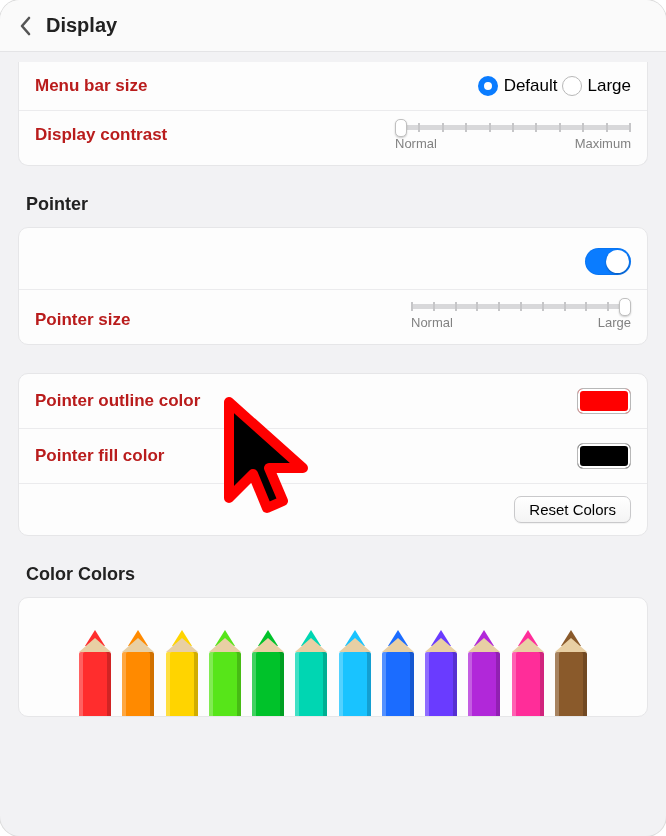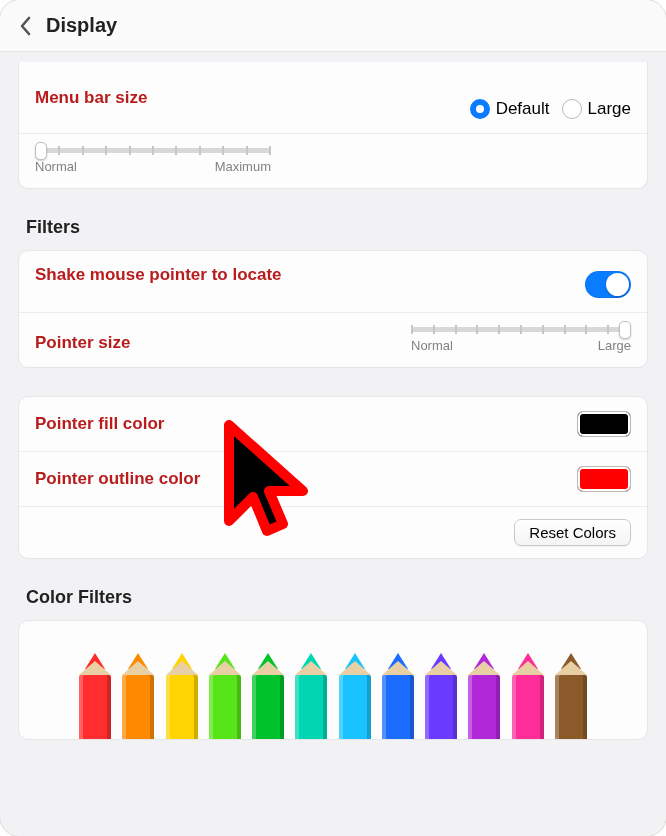--- a/index.html
+++ b/index.html
@@ -58,21 +58,21 @@
     .row:last-child { border-bottom: none; }
     .row-label { font-size: 17px; color: #b91c1c; font-weight: bold; }
     .row-sub { font-size: 14px; color: #898989; margin-top: 4px; }
     .section-title {
       font-size: 18px;
       font-weight: 700;
       color: #222;
       margin: 0 8px 12px 8px;
     }
     
-    .radio-group { display: flex; gap: 12px; align-items: flex-start; margin-top: 23px; }
+    .radio-group { display: flex; gap: 4px; align-items: flex-start; }
     .radio-item { display: flex; align-items: center; gap: 6px; font-size: 17px; }
     .radio-outer {
       width: 20px; height: 20px; border-radius: 50%;
       background: #fff; border: 1px solid #b8b8b8;
       display: flex; align-items: center; justify-content: center;
     }
     .radio-outer.selected { border: 6px solid #0a7cff; }
     
     .slider-wrap { width: 236px; }
     .slider-track {
@@ -202,20 +202,21 @@
             <div class="radio-outer selected"></div>
             <span>Default</span>
           </div>
           <div class="radio-item">
             <div class="radio-outer"></div>
             <span>Large</span>
           </div>
         </div>
       </div>
       <div class="row" style="align-items:flex-start;">
+        <div class="row-label">Display contrast</div>
         <div class="slider-wrap">
           <div class="slider-track">
             <div class="slider-ticks">
               <div class="tick"></div>
                 <div class="tick"></div>
                 <div class="tick"></div>
                 <div class="tick"></div>
                 <div class="tick"></div>
                 <div class="tick"></div>
                 <div class="tick"></div>
@@ -227,26 +228,25 @@
             <div class="slider-knob" style="left:0;"></div>
           </div>
           <div class="slider-labels">
             <span>Normal</span>
             <span>Maximum</span>
           </div>
         </div>
       </div>
     </div>
 
-    <div class="section-title">Filters</div>
+    <div class="section-title">Pointer</div>
 
     <div class="panel">
       <div class="row shake-row">
         <div>
-          <div class="row-label">Shake mouse pointer to locate</div>
         </div>
         <div class="toggle">
           <div class="knob"></div>
         </div>
       </div>
       <div class="row" style="align-items:flex-end;">
         <div class="row-label">Pointer size</div>
         <div class="slider-wrap" style="width:220px;">
           <div class="slider-track">
             <div class="slider-ticks">
@@ -267,38 +267,38 @@
           <div class="slider-labels">
             <span>Normal</span>
             <span>Large</span>
           </div>
         </div>
       </div>
     </div>
 
     <div class="panel panel-cursor">
       <div class="row">
+        <div class="row-label">Pointer outline color</div>
+        <div class="swatch red"></div>
+      </div>
+      <div class="row">
         <div class="row-label">Pointer fill color</div>
         <div class="swatch black"></div>
-      </div>
-      <div class="row">
-        <div class="row-label">Pointer outline color</div>
-        <div class="swatch red"></div>
       </div>
       <div class="reset-row">
         <button class="btn">Reset Colors</button>
       </div>
       <div class="cursor-illus">
         <svg width="110" height="130" viewBox="0 0 110 130">
           <path d="M18 8 L18 104 L42 80 L56 114 L72 107 L58 74 L92 74 Z" fill="#000" stroke="#ff0000" stroke-width="10" stroke-linejoin="round"></path>
         </svg>
       </div>
     </div>
 
-    <div class="section-title">Color Filters</div>
+    <div class="section-title">Color Colors</div>
 
     <div class="pencils-panel">
       <div class="pencils" id="pencils">
           <div class="pencil">
             <div class="tip" style="border-bottom: 16px solid rgb(255, 45, 45);"></div>
             <div class="wood"></div>
             <div class="body" style="background: rgb(255, 45, 45);"></div>
           </div>
           <div class="pencil">
             <div class="tip" style="border-bottom: 16px solid rgb(255, 138, 0);"></div>

